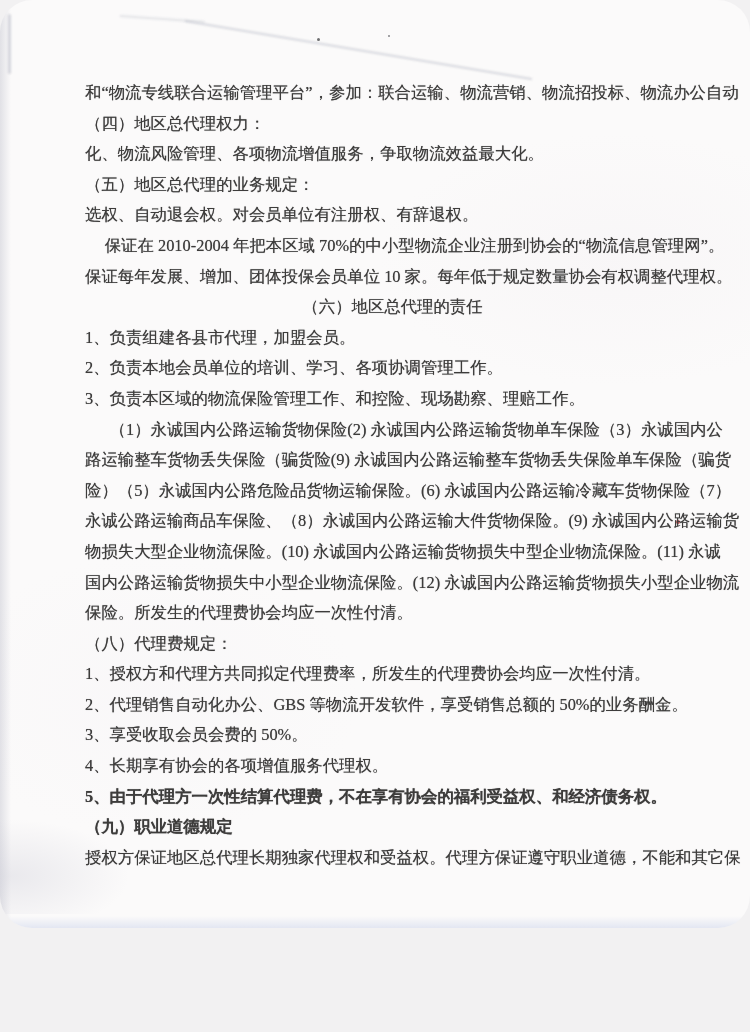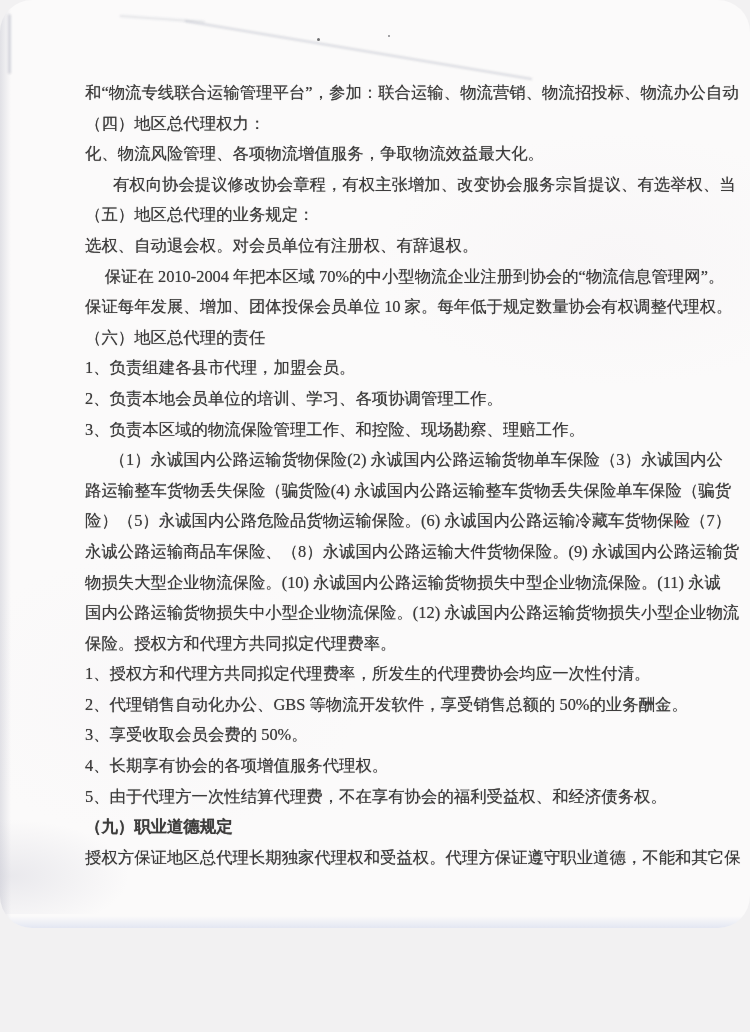--- a/index.html
+++ b/index.html
@@ -84,39 +84,39 @@
   <div class="speck-1"></div>
   <div class="speck-2"></div>
   <div class="speck-red"></div>
   <div class="smudge-bottom-left"></div>
   <div class="edge-bottom"></div>
 
   <div class="content" id="lines">
       <div class="line" style="padding-left: 0em;">和“物流专线联合运输管理平台”，参加：联合运输、物流营销、物流招投标、物流办公自动</div>
       <div class="line" style="padding-left: 0em;">（四）地区总代理权力：</div>
       <div class="line" style="padding-left: 0em;">化、物流风险管理、各项物流增值服务，争取物流效益最大化。</div>
-      <div class="line" style="padding-left: 1.7em;">有权向协会提议修改协会章程，有权主张增加、改变协会服务宗旨提议、有选举权、当</div>
       <div class="line" style="padding-left: 0em;">（五）地区总代理的业务规定：</div>
       <div class="line" style="padding-left: 0em;">选权、自动退会权。对会员单位有注册权、有辞退权。</div>
       <div class="line" style="padding-left: 1.2em;">保证在 2010-2004 年把本区域 70%的中小型物流企业注册到协会的“物流信息管理网”。</div>
       <div class="line" style="padding-left: 0em;">保证每年发展、增加、团体投保会员单位 10 家。每年低于规定数量协会有权调整代理权。</div>
-      <div class="line" style="padding-left: 0em;">（六）地区总代理的责任</div>
+      <div class="line" style="padding-left: 0em; text-align: center;">（六）地区总代理的责任</div>
       <div class="line" style="padding-left: 0em;">1、负责组建各县市代理，加盟会员。</div>
       <div class="line" style="padding-left: 0em;">2、负责本地会员单位的培训、学习、各项协调管理工作。</div>
       <div class="line" style="padding-left: 0em;">3、负责本区域的物流保险管理工作、和控险、现场勘察、理赔工作。</div>
       <div class="line" style="padding-left: 1.5em; text-align: center;">（1）永诚国内公路运输货物保险(2) 永诚国内公路运输货物单车保险（3）永诚国内公</div>
-      <div class="line" style="padding-left: 0em;">路运输整车货物丢失保险（骗货险(4) 永诚国内公路运输整车货物丢失保险单车保险（骗货</div>
+      <div class="line" style="padding-left: 0em;">路运输整车货物丢失保险（骗货险(9) 永诚国内公路运输整车货物丢失保险单车保险（骗货</div>
       <div class="line" style="padding-left: 0em;">险）（5）永诚国内公路危险品货物运输保险。(6) 永诚国内公路运输冷藏车货物保险（7）</div>
       <div class="line" style="padding-left: 0em;">永诚公路运输商品车保险、（8）永诚国内公路运输大件货物保险。(9) 永诚国内公路运输货</div>
       <div class="line" style="padding-left: 0em;">物损失大型企业物流保险。(10) 永诚国内公路运输货物损失中型企业物流保险。(11) 永诚</div>
       <div class="line" style="padding-left: 0em;">国内公路运输货物损失中小型企业物流保险。(12) 永诚国内公路运输货物损失小型企业物流</div>
-      <div class="line" style="padding-left: 0em;">保险。授权方和代理方共同拟定代理费率。</div>
+      <div class="line" style="padding-left: 0em;">保险。所发生的代理费协会均应一次性付清。</div>
+      <div class="line" style="padding-left: 0em;">（八）代理费规定：</div>
       <div class="line" style="padding-left: 0em;">1、授权方和代理方共同拟定代理费率，所发生的代理费协会均应一次性付清。</div>
       <div class="line" style="padding-left: 0em;">2、代理销售自动化办公、GBS 等物流开发软件，享受销售总额的 50%的业务酬金。</div>
       <div class="line" style="padding-left: 0em;">3、享受收取会员会费的 50%。</div>
       <div class="line" style="padding-left: 0em;">4、长期享有协会的各项增值服务代理权。</div>
-      <div class="line" style="padding-left: 0em;">5、由于代理方一次性结算代理费，不在享有协会的福利受益权、和经济债务权。</div>
+      <div class="line" style="padding-left: 0em; font-weight: bold;">5、由于代理方一次性结算代理费，不在享有协会的福利受益权、和经济债务权。</div>
       <div class="line" style="padding-left: 0em; font-weight: bold;">（九）职业道德规定</div>
       <div class="line" style="padding-left: 0em;">授权方保证地区总代理长期独家代理权和受益权。代理方保证遵守职业道德，不能和其它保</div>
     </div>
 
   <div class="footer">第 2 页 共 3 页</div>
 </div>
 
 </body></html>

